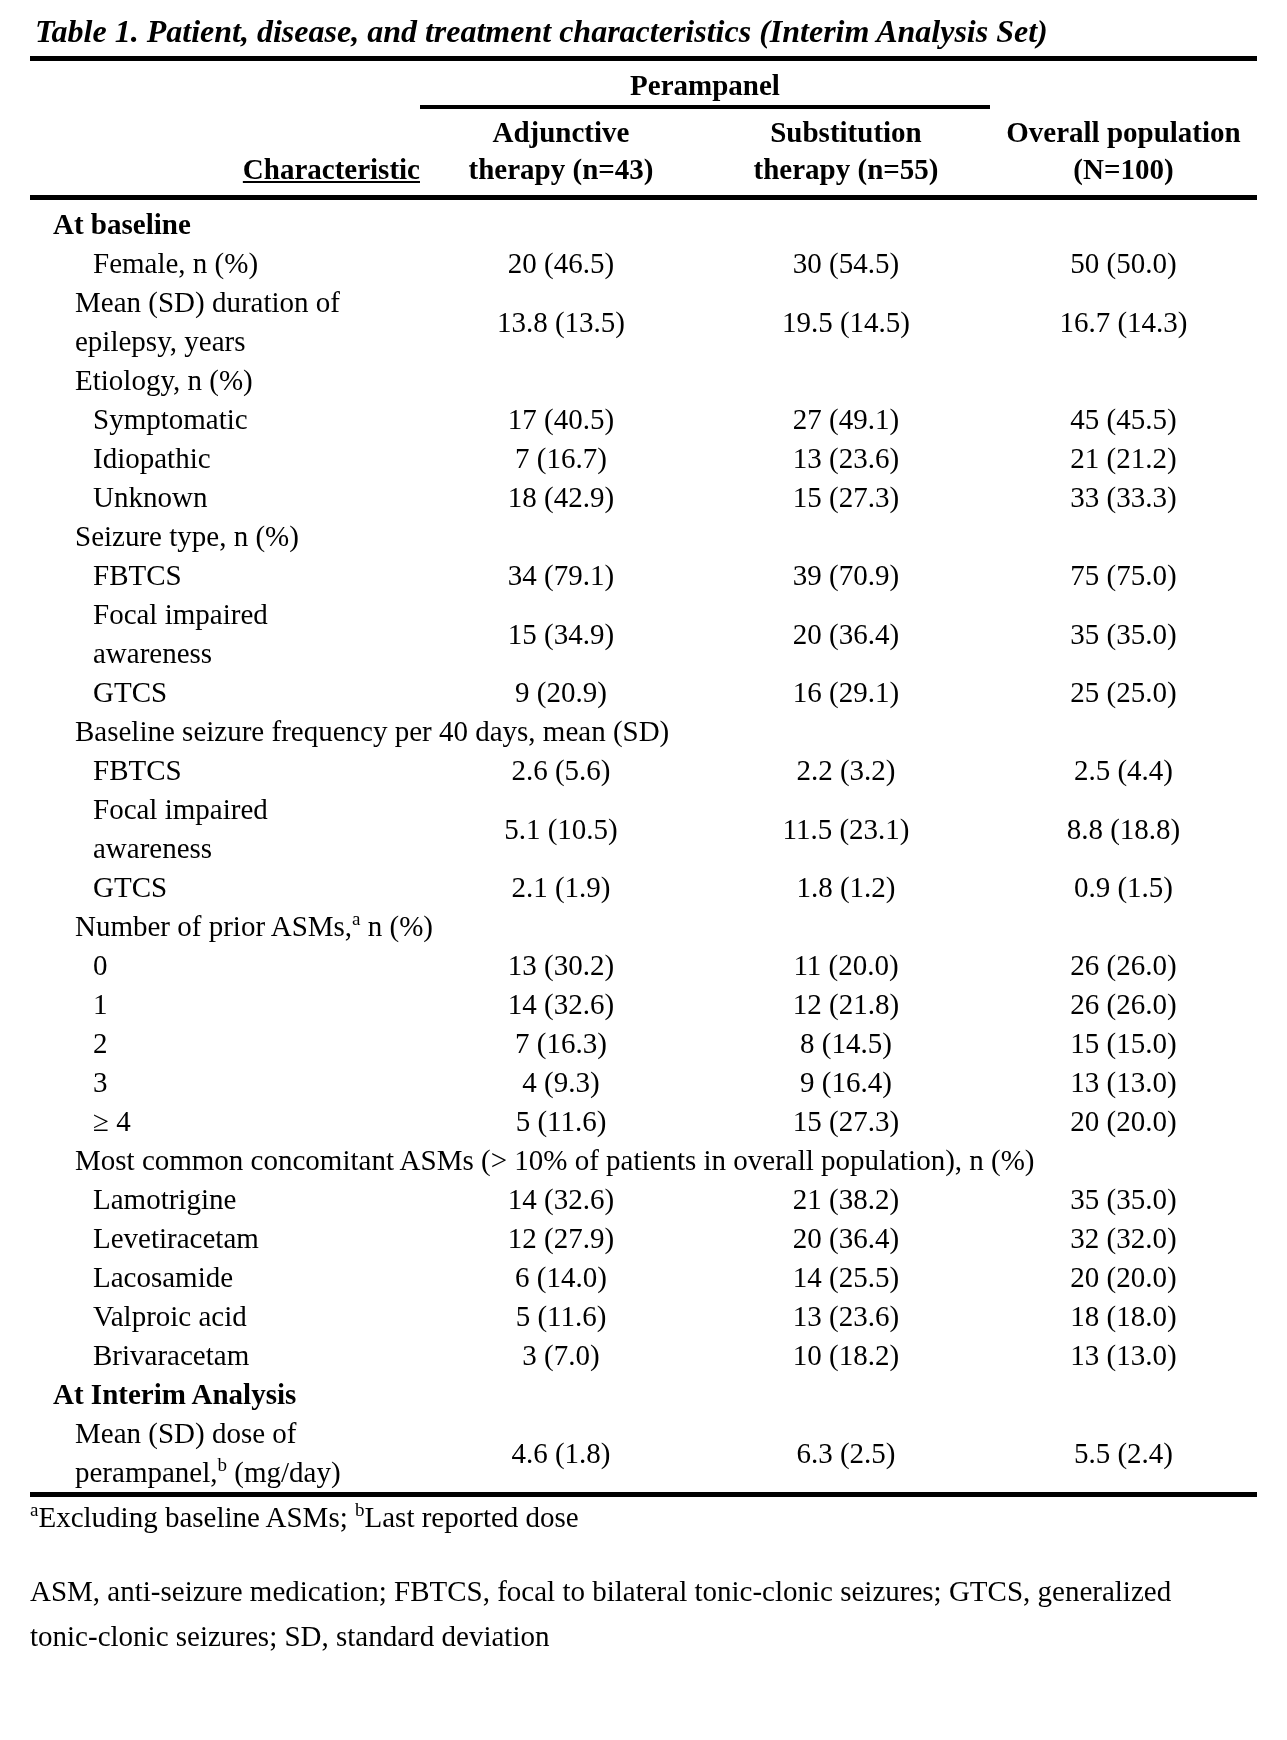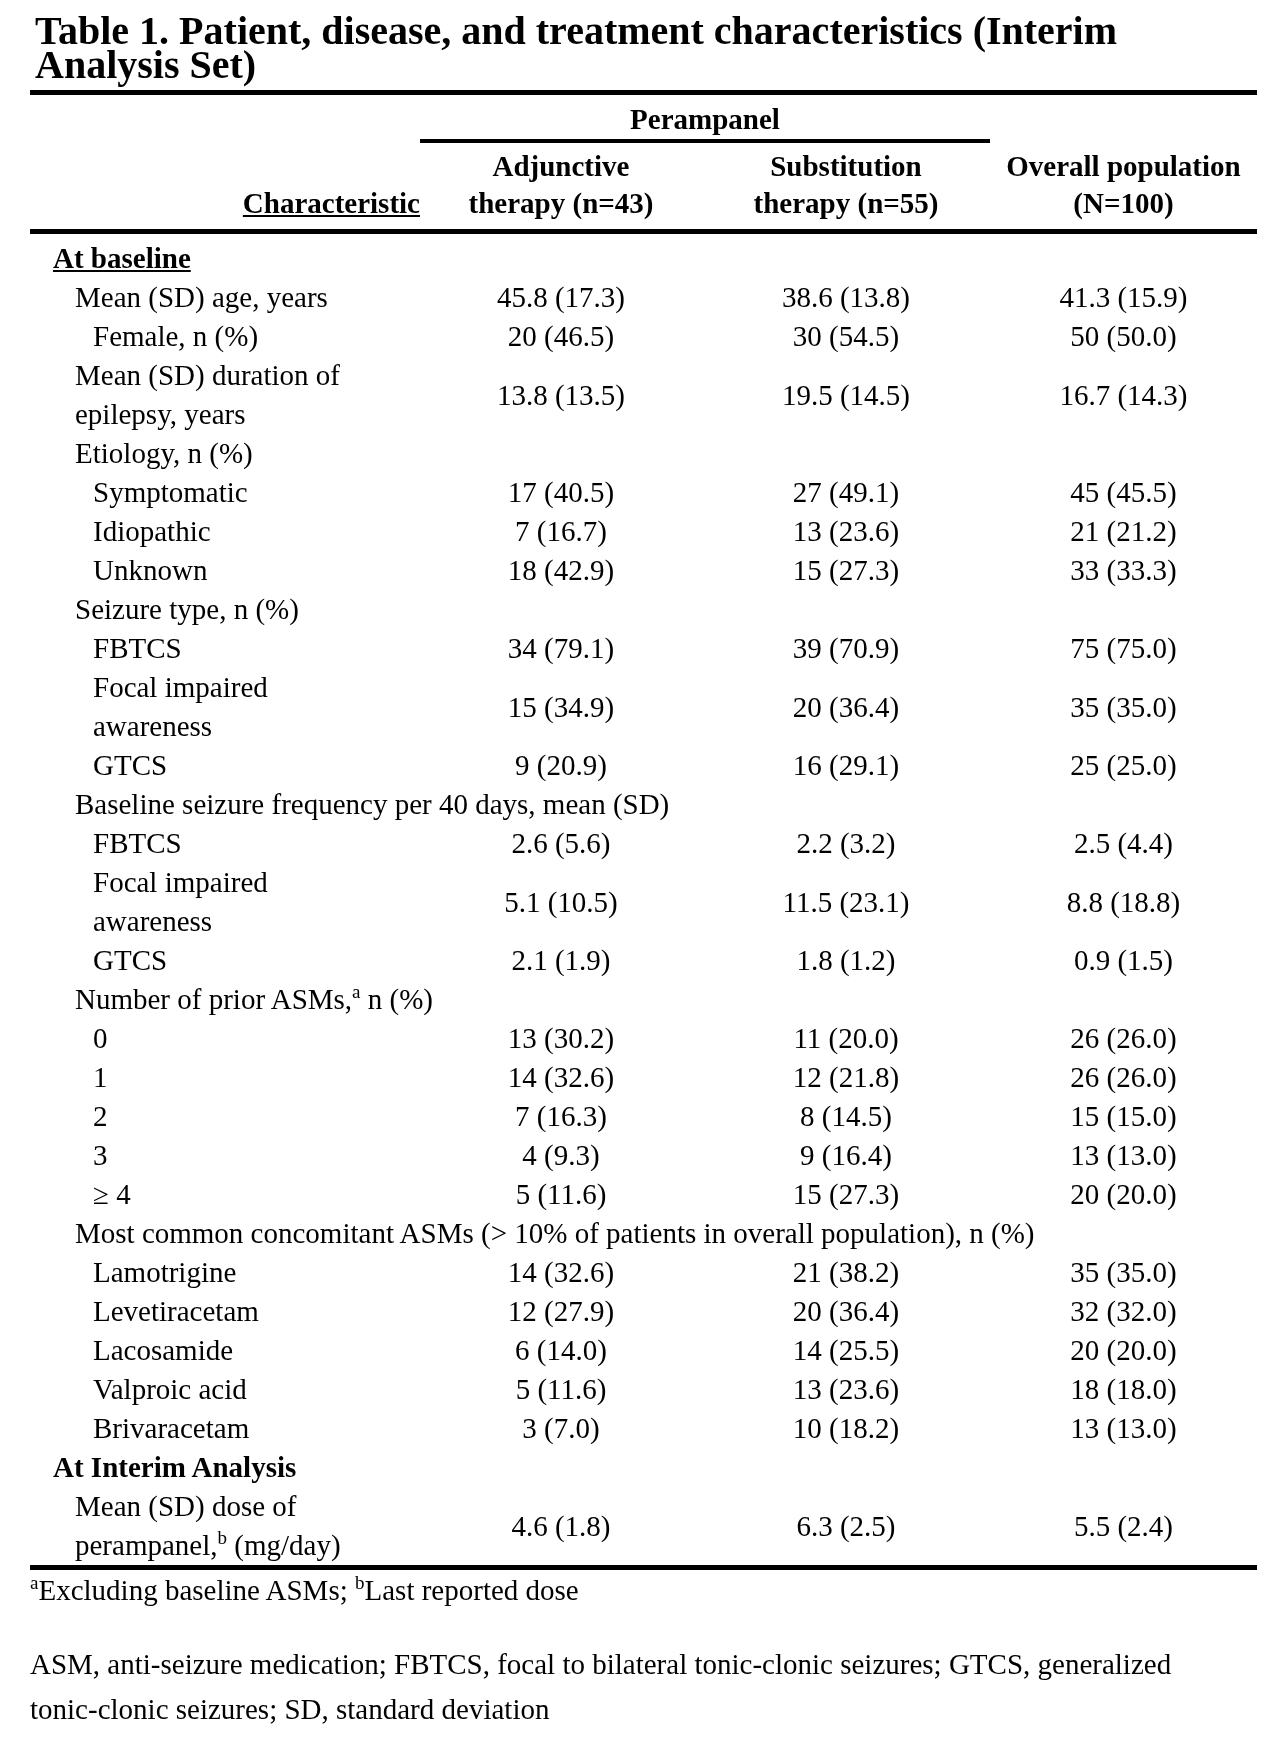--- a/index.html
+++ b/index.html
@@ -10,25 +10,26 @@
   body {
     width: 1287px;
     height: 1740px;
     box-sizing: border-box;
     padding: 14px 30px 0 30px;
     font-family: "Liberation Serif", "DejaVu Serif", serif;
     color: #000000;
     overflow: hidden;
   }
   .table-title {
-    font-size: 40px;
+    font-size: 32px;
     font-weight: bold;
     line-height: 34px;
     padding-left: 5px;
     margin: 0 0 8px 0;
+    font-style: italic;
   }
   table.paper-table {
     width: 1227px;
     border-collapse: collapse;
     table-layout: fixed;
     border-top: 5px solid #000;
     border-bottom: 5px solid #000;
   }
   thead th {
     font-size: 29px;
@@ -53,21 +54,21 @@
     text-align: right;
     padding-left: 18px;
     text-decoration: underline;
   }
   tbody td {
     font-size: 29px;
     line-height: 39px;
     padding: 0;
     vertical-align: middle;
   }
-  tbody tr:first-child td { padding-top: 5px; text-decoration: underline; }
+  tbody tr:first-child td { padding-top: 5px; }
   td.lbl { text-align: left; padding-right: 34px; }
   td.ind0 { padding-left: 23px; }
   td.ind1 { padding-left: 45px; }
   td.ind2 { padding-left: 63px; }
   td.sect { font-weight: bold; }
   td.val { text-align: center; }
   sup {
     font-size: 19px;
     line-height: 0;
     vertical-align: super;
@@ -117,26 +118,20 @@
           <span>Overall population</span><br>
           <span>(N=100)</span>
         </th>
       </tr>
     </thead>
     <tbody>
         <tr>
           <td class="lbl ind0 sect" colspan="4">At baseline</td>
         </tr>
         <tr>
-          <td class="lbl ind1">Mean (SD) age, years</td>
-          <td class="val">45.8 (17.3)</td>
-          <td class="val">38.6 (13.8)</td>
-          <td class="val">41.3 (15.9)</td>
-        </tr>
-        <tr>
           <td class="lbl ind2">Female, n (%)</td>
           <td class="val">20 (46.5)</td>
           <td class="val">30 (54.5)</td>
           <td class="val">50 (50.0)</td>
         </tr>
         <tr>
           <td class="lbl ind1">Mean (SD) duration of epilepsy, years</td>
           <td class="val">13.8 (13.5)</td>
           <td class="val">19.5 (14.5)</td>
           <td class="val">16.7 (14.3)</td>

